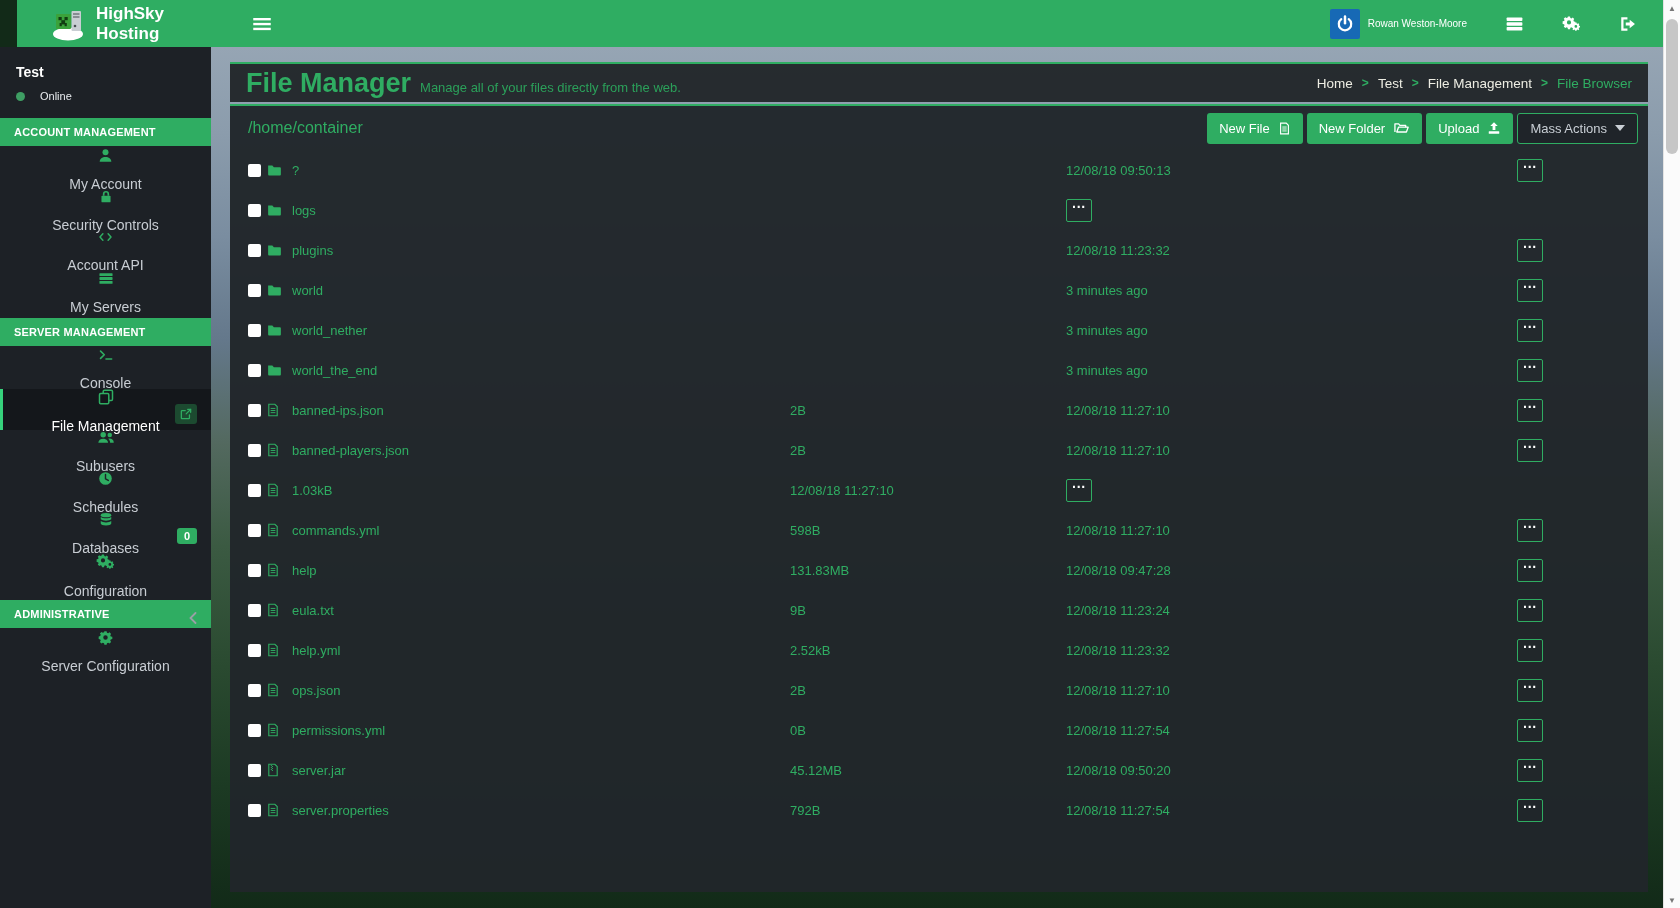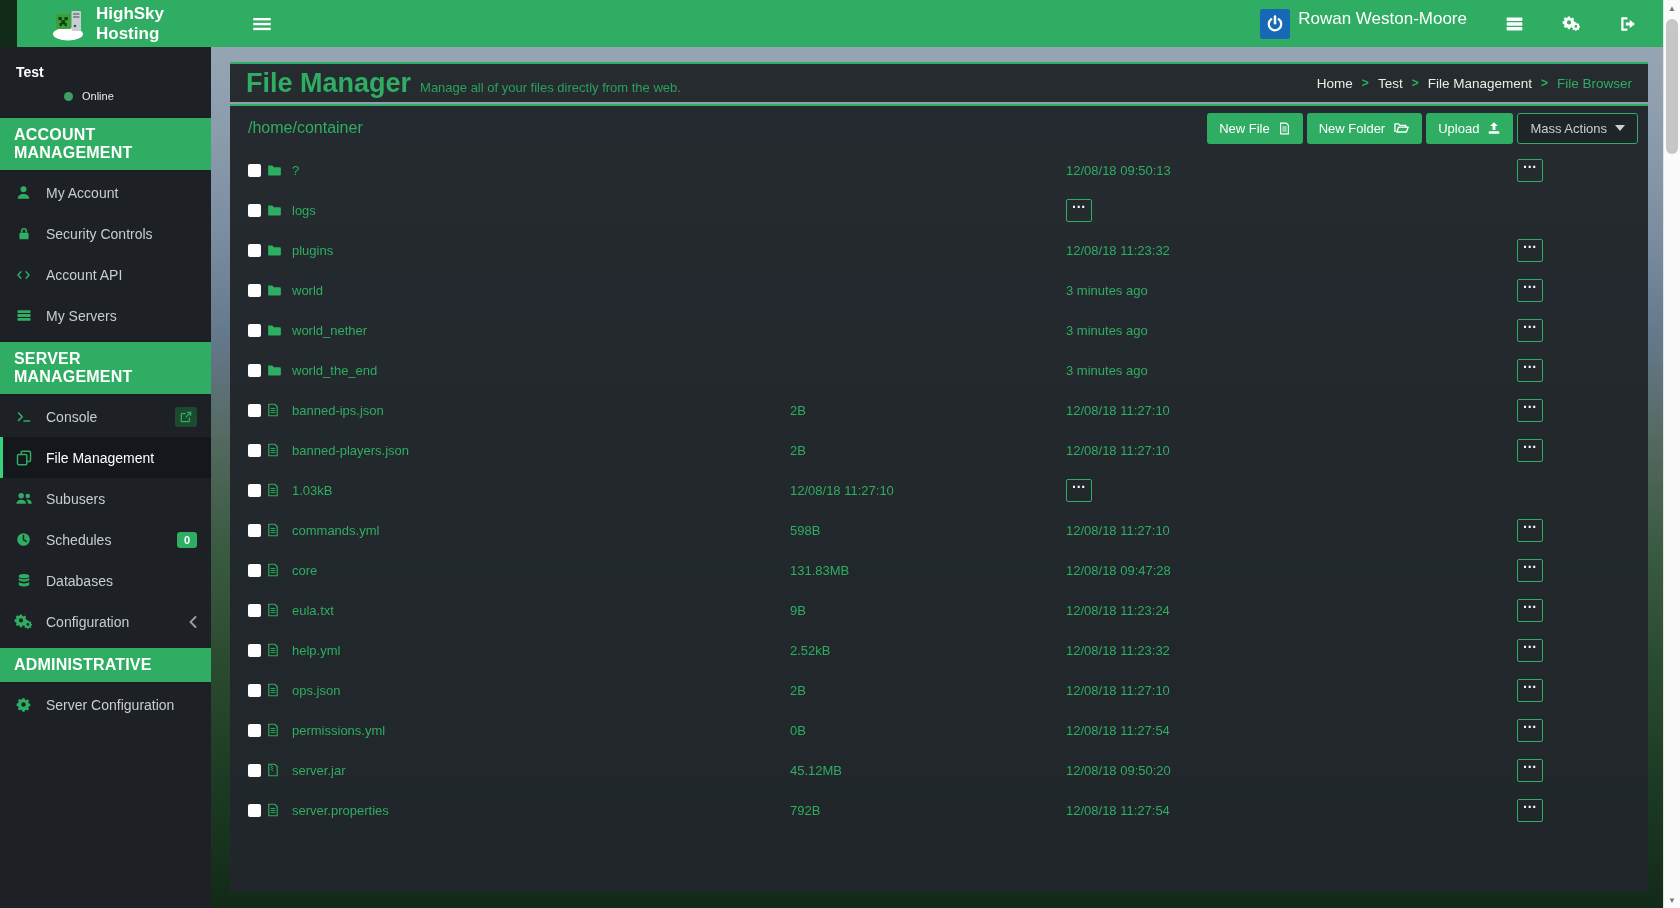--- a/index.html
+++ b/index.html
@@ -8,35 +8,35 @@
     width:1680px; height:908px; overflow:hidden; position:relative;
     font-family:"Liberation Sans", sans-serif; background:#122a18;
   }
   
   .navbar { position:absolute; top:0; left:17px; right:17px; height:47px; background:#2FAD62;
             display:flex; align-items:center; z-index:6; }
   .brand { width:211px; display:flex; align-items:center; gap:9px; padding-left:34px; color:#fff;
            font-size:17px; font-weight:bold; cursor:pointer; }
   .burger { margin-left:24px; color:#fff; display:flex; cursor:pointer; }
   .nav-right { margin-left:auto; display:flex; align-items:center; gap:38px; padding-right:26px; }
-  .nav-user { display:flex; align-items:flex-start; gap:8px; color:#fff; font-size:17px; cursor:pointer; }
+  .nav-user { display:flex; align-items:center; gap:8px; color:#fff; font-size:10px; cursor:pointer; }
   .avatar { width:30px; height:30px; background:#1769B5; border-radius:2px; display:flex;
             align-items:center; justify-content:center; }
   .nav-ic { color:#fff; display:flex; cursor:pointer; }
   
   .sidebar { position:absolute; top:47px; left:0; width:211px; bottom:0; background:#1D2126; z-index:5; }
   .srv { padding:17px 16px 14px; }
   .srv-name { color:#fff; font-size:14px; font-weight:bold; }
-  .srv-status { margin-top:10px; display:flex; align-items:center; gap:9px; color:#E8EBEE; font-size:11px;margin-left:48px; }
+  .srv-status { margin-top:10px; display:flex; align-items:center; gap:15px; color:#E8EBEE; font-size:11px; }
   .dot { width:9px; height:9px; border-radius:50%; background:#3E9E63; }
-  .side-band { background:#2FAD62; color:#fff; font-size:16px; font-weight:bold; padding:8px 14px;
+  .side-band { background:#2FAD62; color:#fff; font-size:11px; font-weight:bold; padding:8px 14px;
                letter-spacing:.2px; margin-top:2px; }
   .side-group { padding:2px 0 4px; }
   .side-item { display:flex; align-items:center; gap:13px; height:41px; padding:0 14px;
-               color:#C8CDD3; font-size:14px; cursor:pointer; }
+               color:#C8CDD3; font-size:14px; cursor:pointer;flex-direction:column; }
   .side-item .s-ic { color:#2FAD62; width:19px; display:flex; justify-content:center; }
   .side-item.active { background:#14171B; color:#fff; border-left:3px solid #36D27C; padding-left:11px; }
   .side-item.active .s-ic { color:#2FAD62; }
   .badge0 { margin-left:auto; background:#2FAD62; color:#fff; font-size:11px; font-weight:bold;
             border-radius:3px; padding:2px 7px; }
   .chev { margin-left:auto; color:#9AA0A6; display:flex; }
   .console-pop { margin-left:auto; background:#1C4A30; border-radius:3px; padding:4px 5px;
                  color:#2FAD62; display:flex; cursor:pointer; }
   
   .content { position:absolute; top:47px; left:211px; right:17px; bottom:0; z-index:1;
@@ -477,21 +477,21 @@
             <button class="row-act">···</button>
           </div>
           <div class="t-row">
             <span class="cbx"></span>
             <span class="f-ic">
               <svg width="14" height="16" viewBox="0 0 16 16" fill="none" stroke="currentColor" stroke-width="1.3">
                 <path d="M3.2 1.4h6.9l2.7 2.7v10.5H3.2z"></path>
                 <path d="M5.3 6.2h5.4M5.3 8.6h5.4M5.3 11h5.4" stroke-width="1.1"></path>
               </svg>
             </span>
-            <a class="f-name">core</a>
+            <a class="f-name">help</a>
             <span class="f-size">131.83MB</span>
             <span class="f-mod">12/08/18 09:47:28</span>
             <button class="row-act">···</button>
           </div>
           <div class="t-row">
             <span class="cbx"></span>
             <span class="f-ic">
               <svg width="14" height="16" viewBox="0 0 16 16" fill="none" stroke="currentColor" stroke-width="1.3">
                 <path d="M3.2 1.4h6.9l2.7 2.7v10.5H3.2z"></path>
                 <path d="M5.3 6.2h5.4M5.3 8.6h5.4M5.3 11h5.4" stroke-width="1.1"></path>

